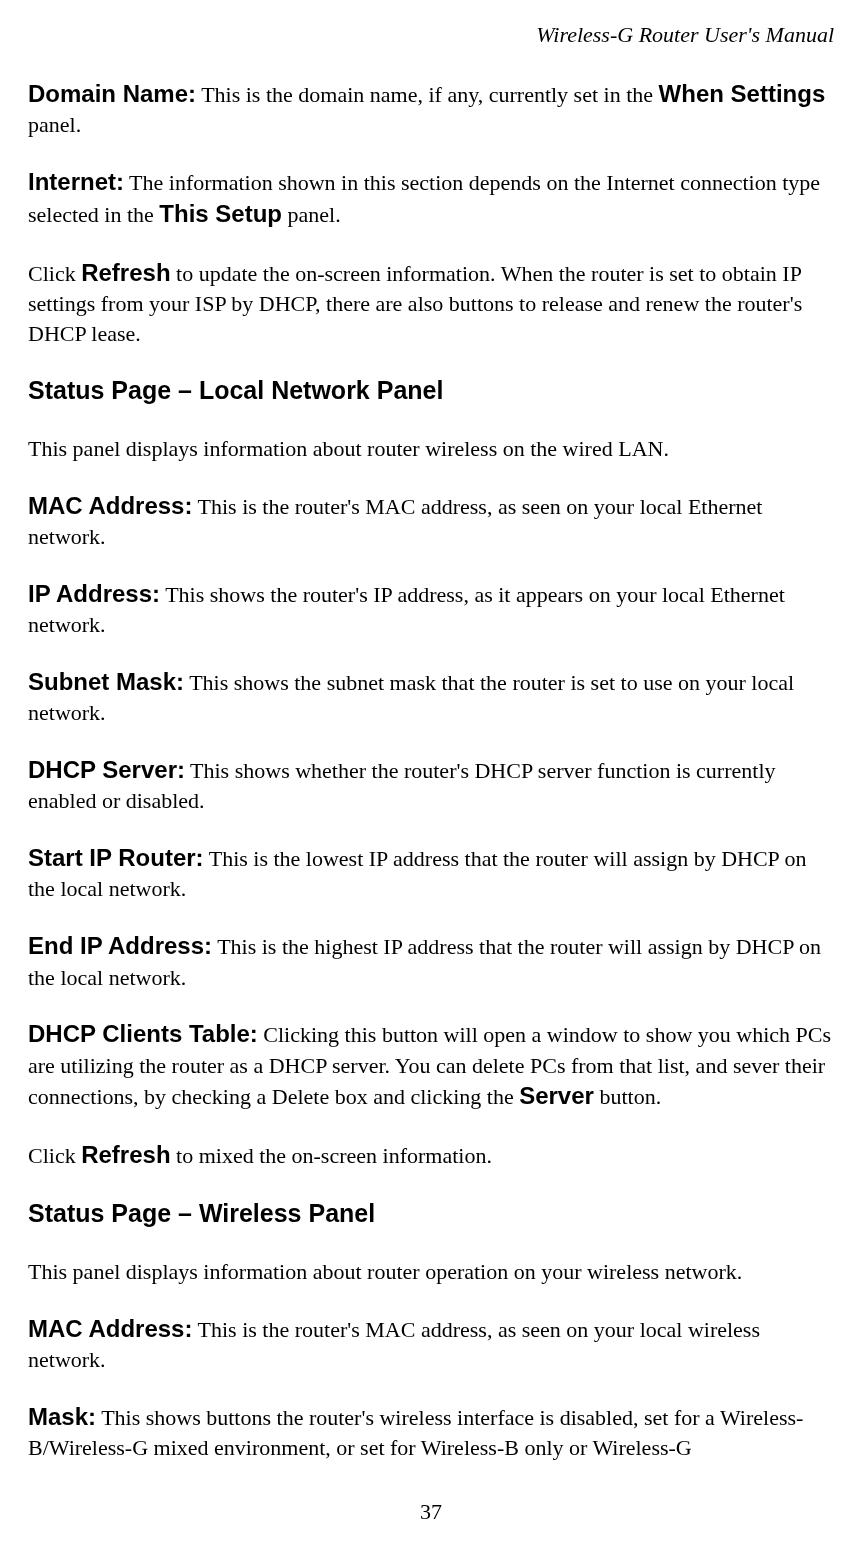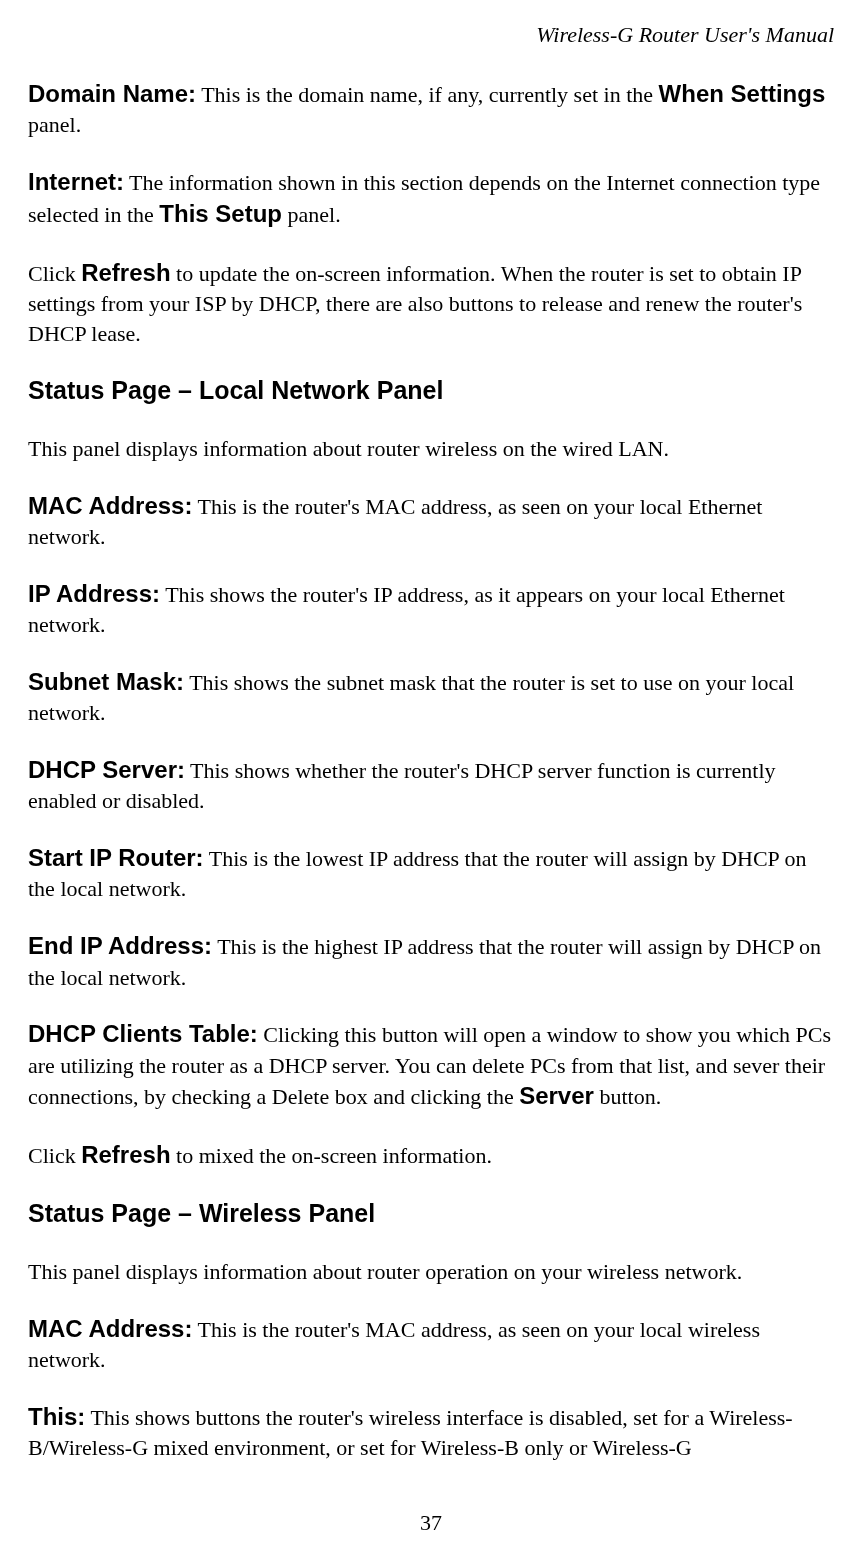--- a/index.html
+++ b/index.html
@@ -36,21 +36,21 @@
     }
     h2 {
       font-family: Arial, Helvetica, sans-serif;
       font-weight: bold;
       font-size: 25px;
       margin-top: 4px;
       margin-bottom: 26px;
     }
     .page-number {
       position: absolute;
-      bottom: 22px;
+      bottom: 33px;
       left: 0;
       right: 0;
       text-align: center;
       font-size: 22px;
     }
   </style>
 </head>
 <body>
 
 <div class="header">Wireless-G Router User's Manual</div>
@@ -105,16 +105,16 @@
 
 <h2>Status Page – Wireless Panel</h2>
 
 <p class="para">This panel displays information about router operation on your wireless network.</p>
 
 <p class="para">
   <span class="bold">MAC Address:</span><span> This is the router's MAC address, as seen on your local wireless network.</span>
 </p>
 
 <p class="para">
-  <span class="bold">This:</span><span> This shows buttons the router's wireless interface is disabled, set for a Wireless-B/Wireless-G mixed environment, or set for Wireless-B only or Wireless-G</span>
+  <span class="bold">Mask:</span><span> This shows buttons the router's wireless interface is disabled, set for a Wireless-B/Wireless-G mixed environment, or set for Wireless-B only or Wireless-G</span>
 </p>
 
 <div class="page-number">37</div>
 
 </body></html>

